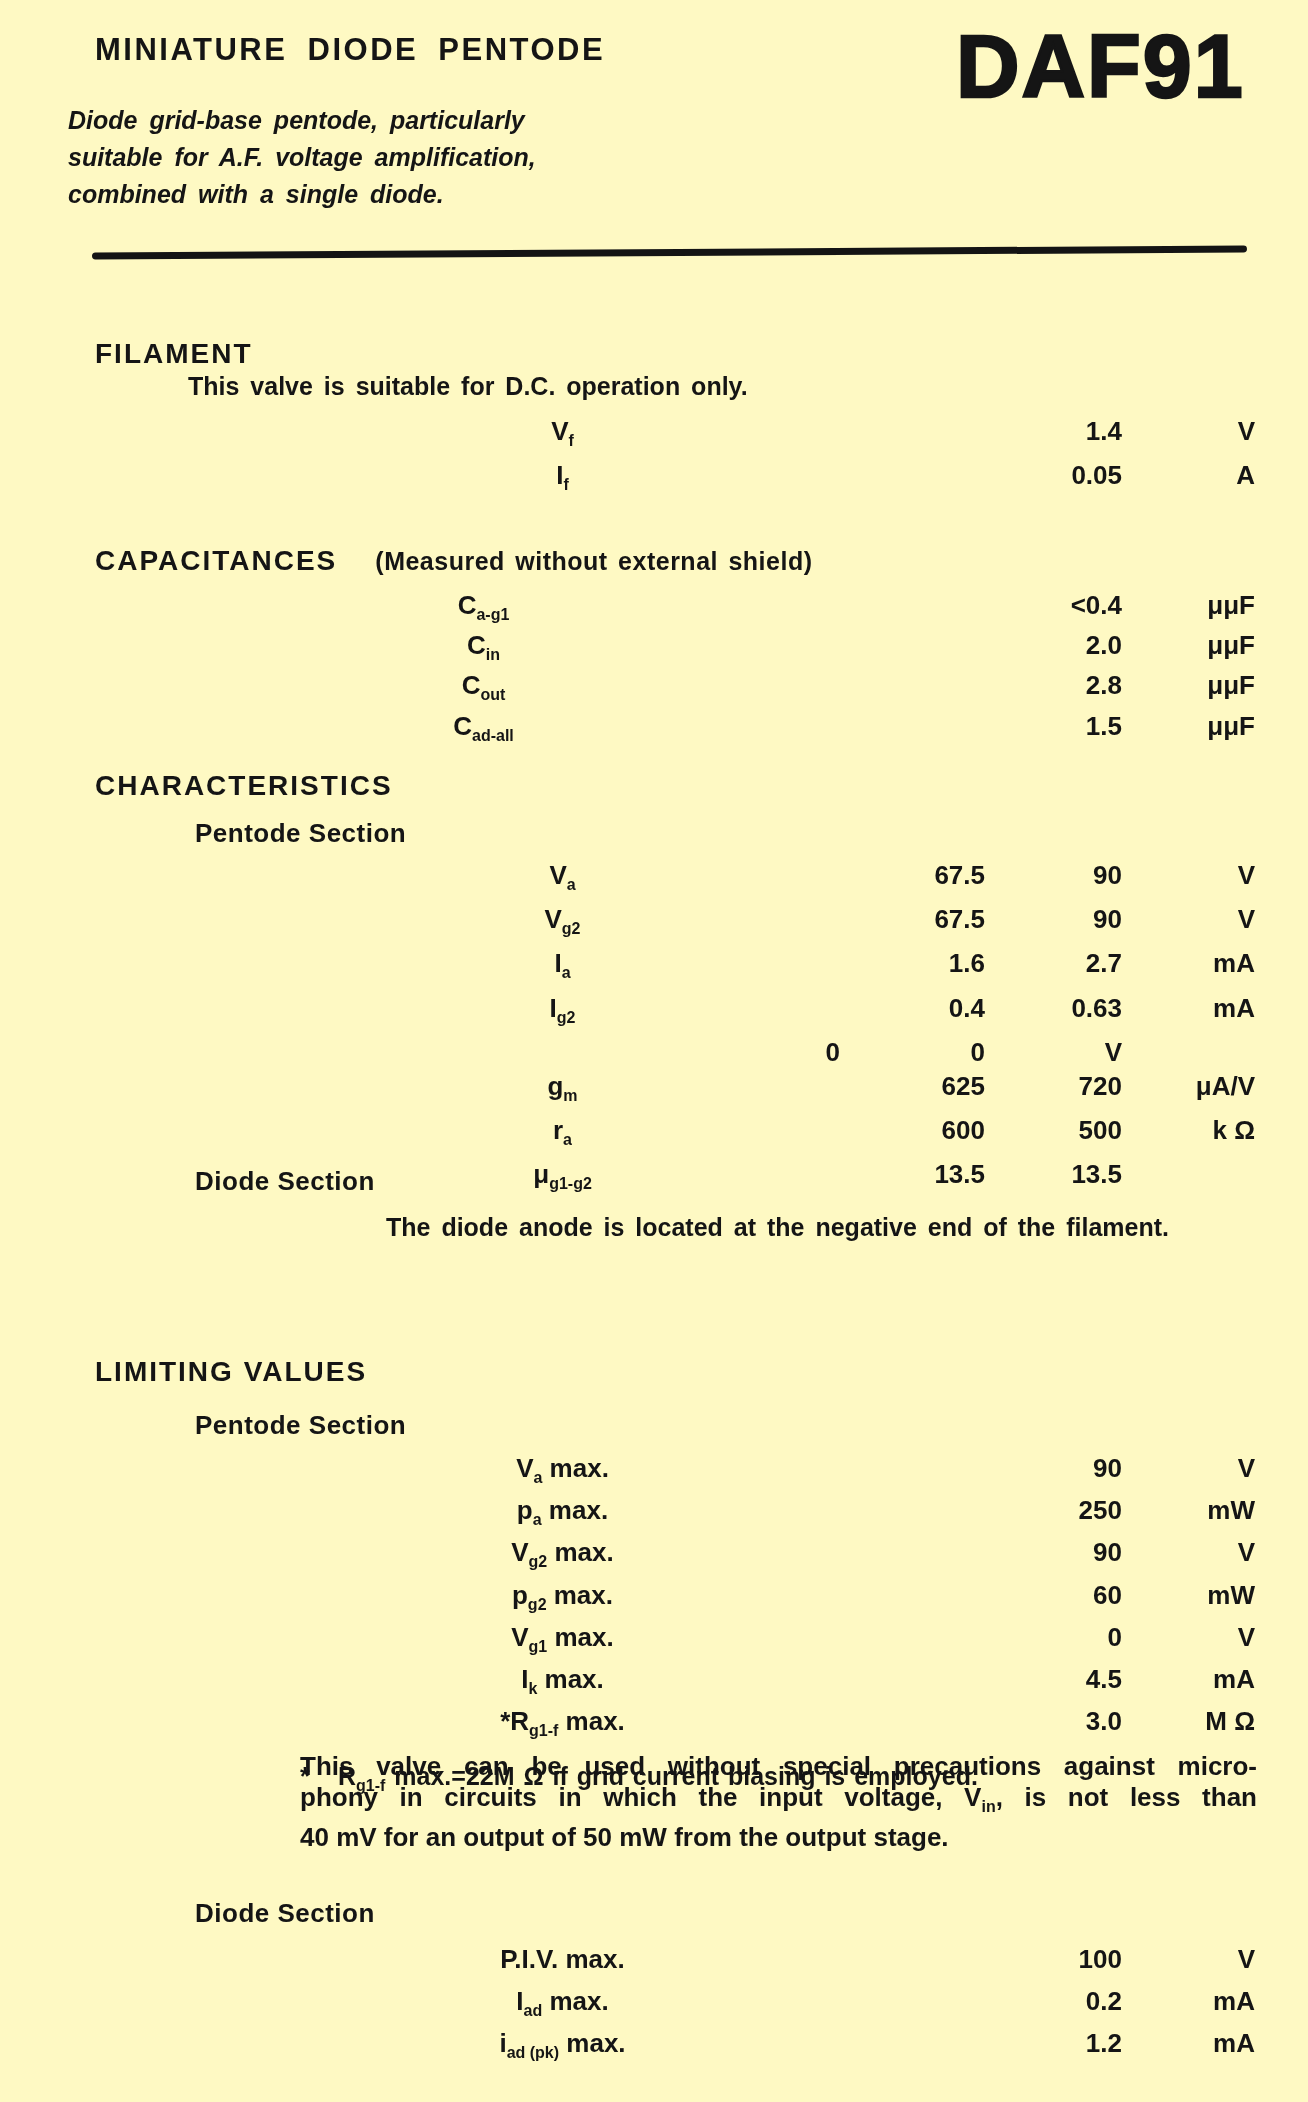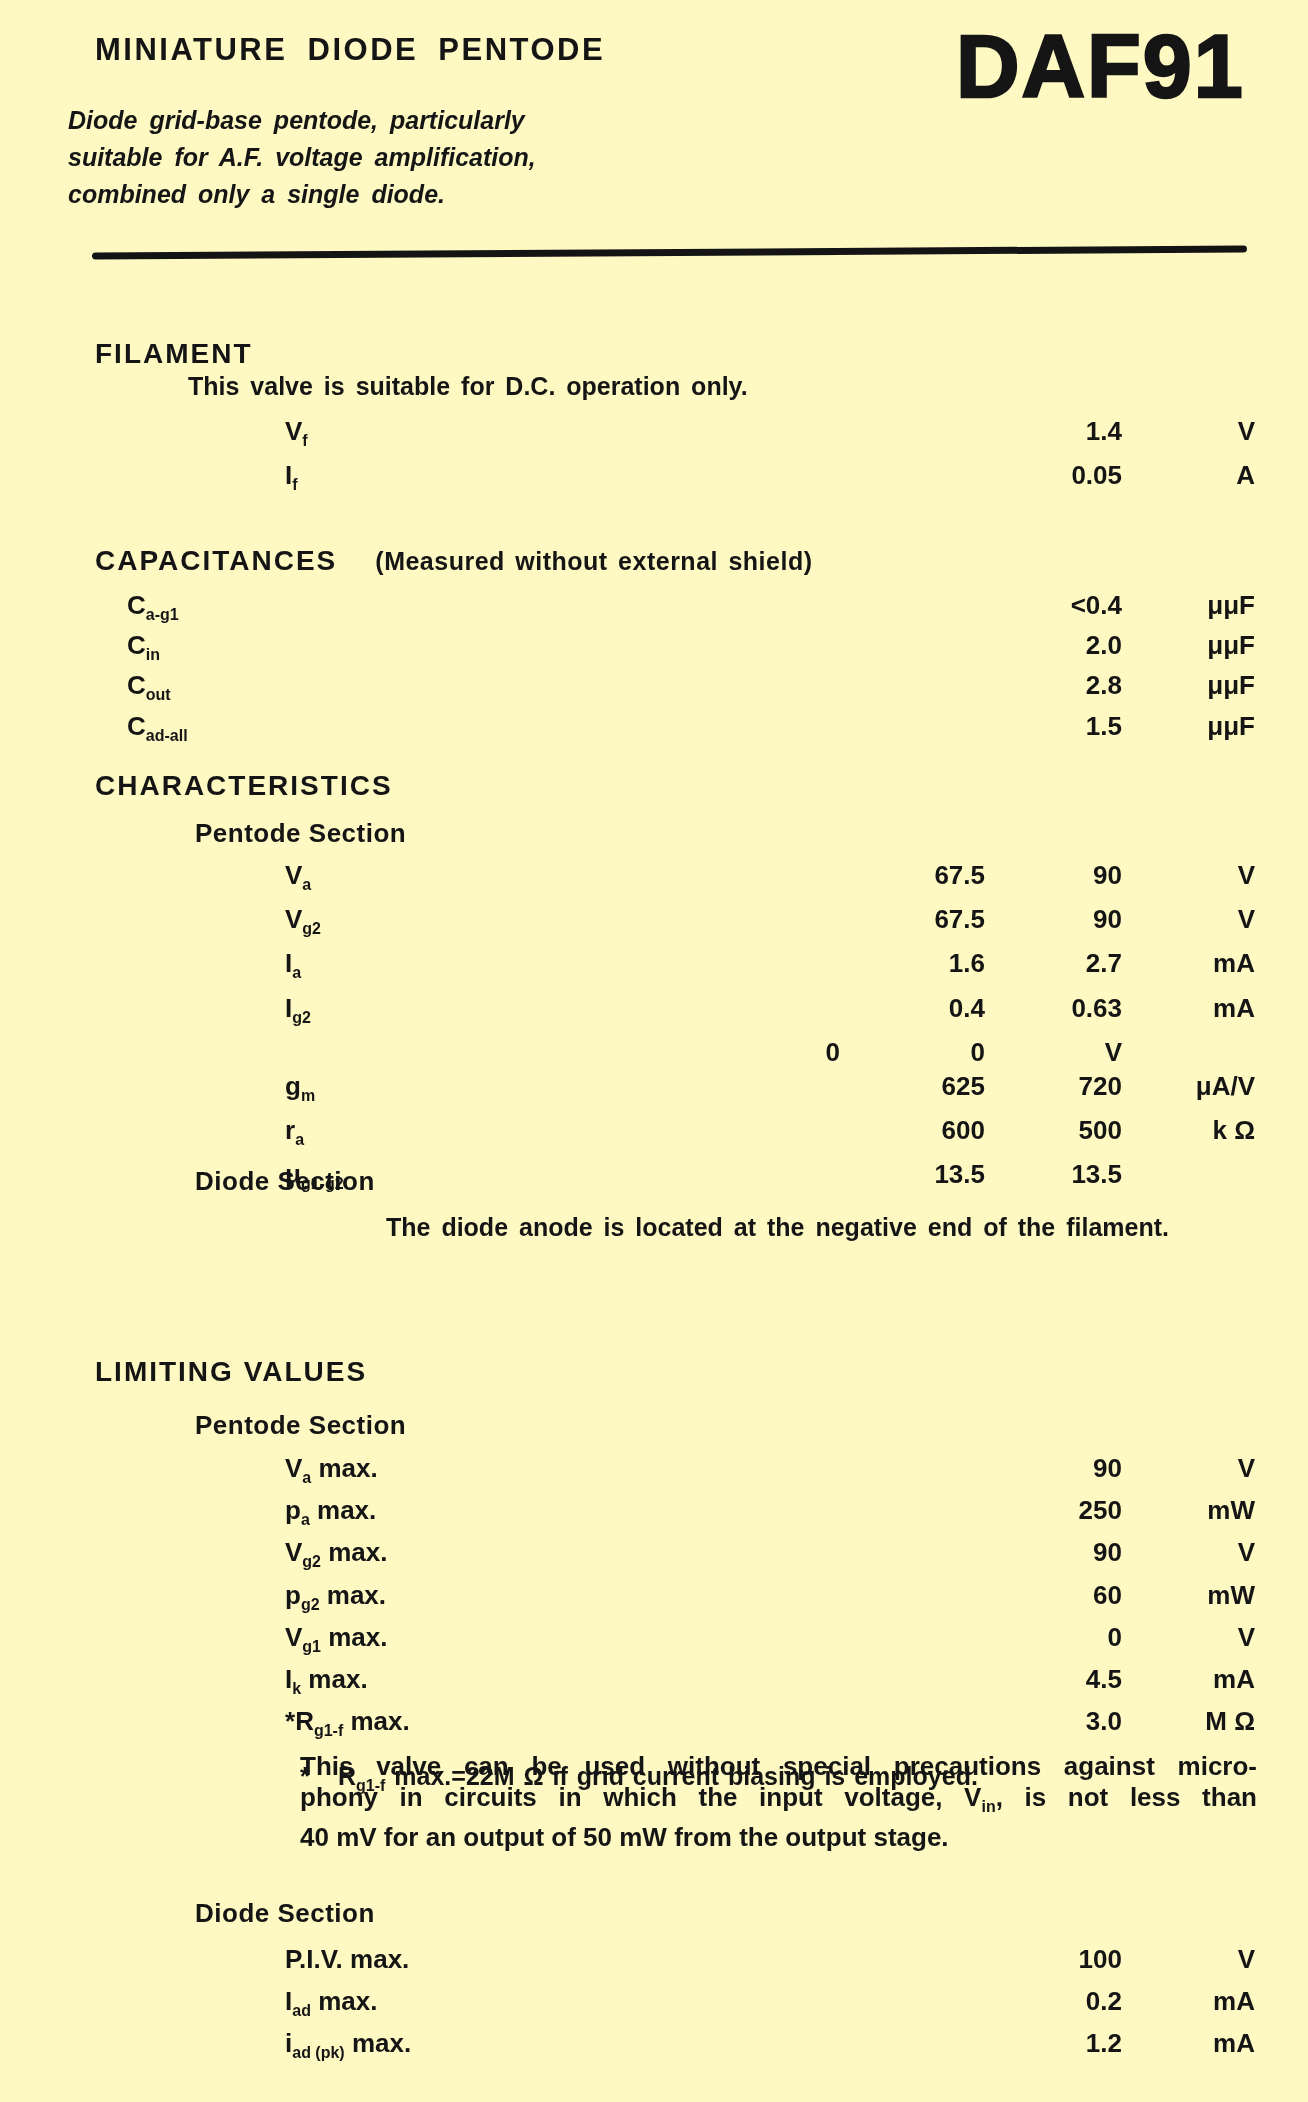--- a/index.html
+++ b/index.html
@@ -54,21 +54,21 @@
   .note.ind1{margin-left:93px;margin-top:2px;}
   .note.ind2{margin-left:205px;margin-top:17px;text-align:center;}
   
   .rows{margin-left:190px;}
   .trow{
     display:grid;
     grid-template-columns:1fr 145px 137px 133px;
     align-items:baseline;
   }
   .cell.num,.cell.unit{text-align:right;font-size:26px;}
-  .cell.lbl{font-size:26px;}
+  .cell.lbl{font-size:26px;text-align:center;}
   .ss{font-size:16px;letter-spacing:0;}
   #sec-filament .rows{margin-top:13px;}   #sec-filament .trow{line-height:35px;}
   #sec-capacitances .rows{margin-top:13px;margin-left:32px;} #sec-capacitances .trow{line-height:31px;}
   #sec-characteristics h3{margin-top:16px;}
   #sec-characteristics .rows{margin-top:10px;} #sec-characteristics .trow{line-height:34px;}
   #sec-limiting h3{margin-top:22px;}
   #sec-limiting .rows{margin-top:12px;} #sec-limiting .trow{line-height:33px;}
   #sec-limit-diode .rows{margin-top:15px;} #sec-limit-diode .trow{line-height:33px;}
   .footnote{
     margin:9px 0 0 205px;font-size:25px;line-height:40px;word-spacing:2px;
@@ -84,21 +84,21 @@
 </style>
 </head>
 <body>
 
 <div class="page">
 
   <div class="title">MINIATURE DIODE PENTODE</div>
   <div class="subtitle">
     <span class="line">Diode grid-base pentode, particularly</span>
     <span class="line">suitable for A.F. voltage amplification,</span>
-    <span class="line">combined only a single diode.</span>
+    <span class="line">combined with a single diode.</span>
   </div>
   <div class="model">DAF91</div>
   <div class="rule"></div>
 
   <div class="sec" id="sec-filament">
     <h2>FILAMENT</h2>
     <div class="note ind1">This valve is suitable for D.C. operation only.</div>
     <div class="rows">
       <div class="trow">
         <div class="cell lbl"><span>V</span><sub class="ss">f</sub></div>

